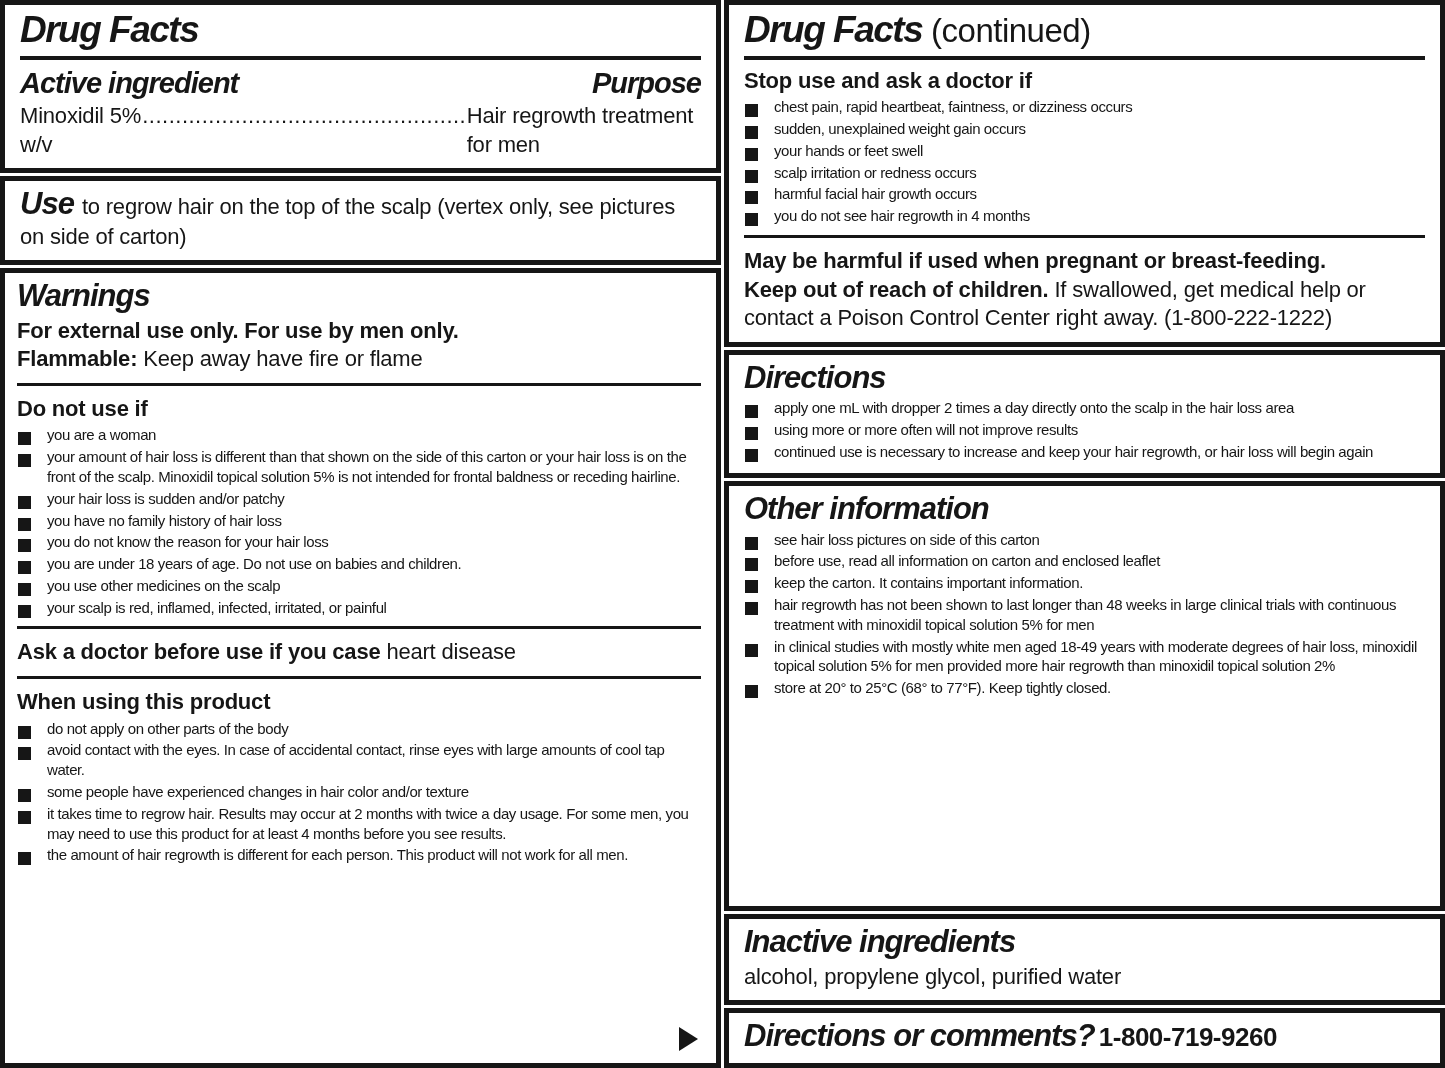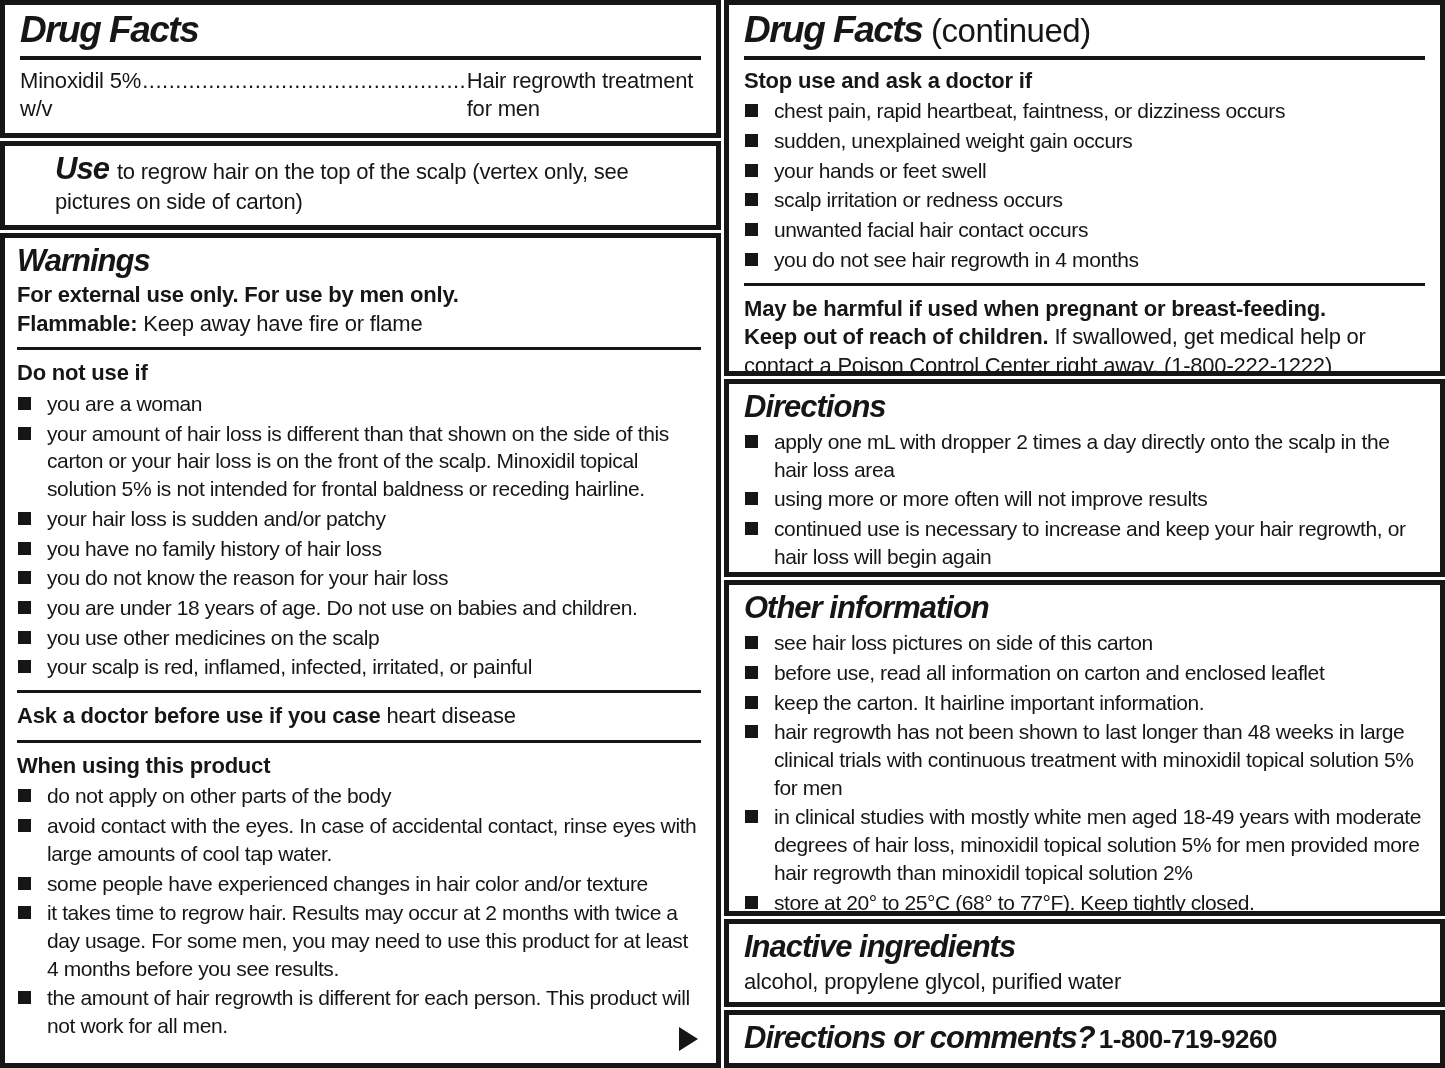--- a/index.html
+++ b/index.html
@@ -35,29 +35,29 @@
     font-weight: bold; font-style: italic; letter-spacing: -1px;
   }
   .ai-row { display: flex; justify-content: space-between; align-items: baseline; margin-bottom: 2px; }
   .ai-row h2 { margin: 0; font-size: 29px; }
   .leader-row { display: flex; align-items: baseline; font-size: 22px; line-height: 1.3; }
   .leader-row .dots { flex: 1 1 auto; overflow: hidden; white-space: nowrap; letter-spacing: 0.5px; }
 
   p { margin: 0; font-size: 22px; line-height: 1.3; }
   .bold { font-weight: bold; }
   .use-inline h2 { display: inline; margin-right: 8px; }
-  .use-inline { font-size: 22px; line-height: 1.32; margin-left: 35px; }
+  .use-inline { font-size: 22px; line-height: 1.32; }
 
   .subhead { font-size: 22px; font-weight: bold; line-height: 1.3; margin: 0; }
 
   ul { list-style: none; margin: 2px 0 0 0; padding: 0; }
   li {
     position: relative;
     padding-left: 30px;
-    font-size: 21px; line-height: 1.32;
+    font-size: 15px; line-height: 1.32;
     letter-spacing: -0.4px;
     margin: 2px 0;
   }
   li::before {
     content: "";
     position: absolute; left: 1px; top: 7px;
     width: 13px; height: 13px; background: #161616;
   }
 
   .arrow {
@@ -75,20 +75,24 @@
 </head>
 <body>
 
 <div class="panel">
 
   <div class="col">
 
     <section class="box">
       <h1>Drug Facts</h1>
       <div class="title-rule"></div>
+      <div class="ai-row">
+        <h2>Active ingredient</h2>
+        <h2>Purpose</h2>
+      </div>
       <div class="leader-row">
         <span>Minoxidil 5% w/v</span>
           <span class="dots">................................................................</span>
           <span>Hair regrowth treatment for men</span>
       </div>
     </section>
 
     <section class="box">
       <div class="use-inline">
         <h2>Use</h2><span>to regrow hair on the top of the scalp (vertex only, see pictures on side of carton)</span>
@@ -130,21 +134,21 @@
 
     <section class="box">
       <h1><span>Drug Facts</span> <span class="h1-suffix">(continued)</span></h1>
       <div class="title-rule"></div>
       <p class="subhead">Stop use and ask a doctor if</p>
       <ul>
         <li>chest pain, rapid heartbeat, faintness, or dizziness occurs</li>
         <li>sudden, unexplained weight gain occurs</li>
         <li>your hands or feet swell</li>
         <li>scalp irritation or redness occurs</li>
-        <li>unwanted facial hair contact occurs</li>
+        <li>harmful facial hair growth occurs</li>
         <li>you do not see hair regrowth in 4 months</li>
       </ul>
       <div class="rule"></div>
       <p class="bold">May be harmful if used when pregnant or breast-feeding.</p>
       <p><span class="bold">Keep out of reach of children.</span> <span>If swallowed, get medical help or contact a Poison Control Center right away. (1-800-222-1222)</span></p>
     </section>
 
     <section class="box">
       <h2>Directions</h2>
       <ul>
@@ -152,21 +156,21 @@
         <li>using more or more often will not improve results</li>
         <li>continued use is necessary to increase and keep your hair regrowth, or hair loss will begin again</li>
       </ul>
     </section>
 
     <section class="box fill">
       <h2>Other information</h2>
       <ul>
         <li>see hair loss pictures on side of this carton</li>
         <li>before use, read all information on carton and enclosed leaflet</li>
-        <li>keep the carton. It hairline important information.</li>
+        <li>keep the carton. It contains important information.</li>
         <li>hair regrowth has not been shown to last longer than 48 weeks in large clinical trials with continuous treatment with minoxidil topical solution 5% for men</li>
         <li>in clinical studies with mostly white men aged 18-49 years with moderate degrees of hair loss, minoxidil topical solution 5% for men provided more hair regrowth than minoxidil topical solution 2%</li>
         <li>store at 20° to 25°C (68° to 77°F). Keep tightly closed.</li>
       </ul>
     </section>
 
     <section class="box">
       <h2>Inactive ingredients</h2>
       <p>alcohol, propylene glycol, purified water</p>
     </section>

